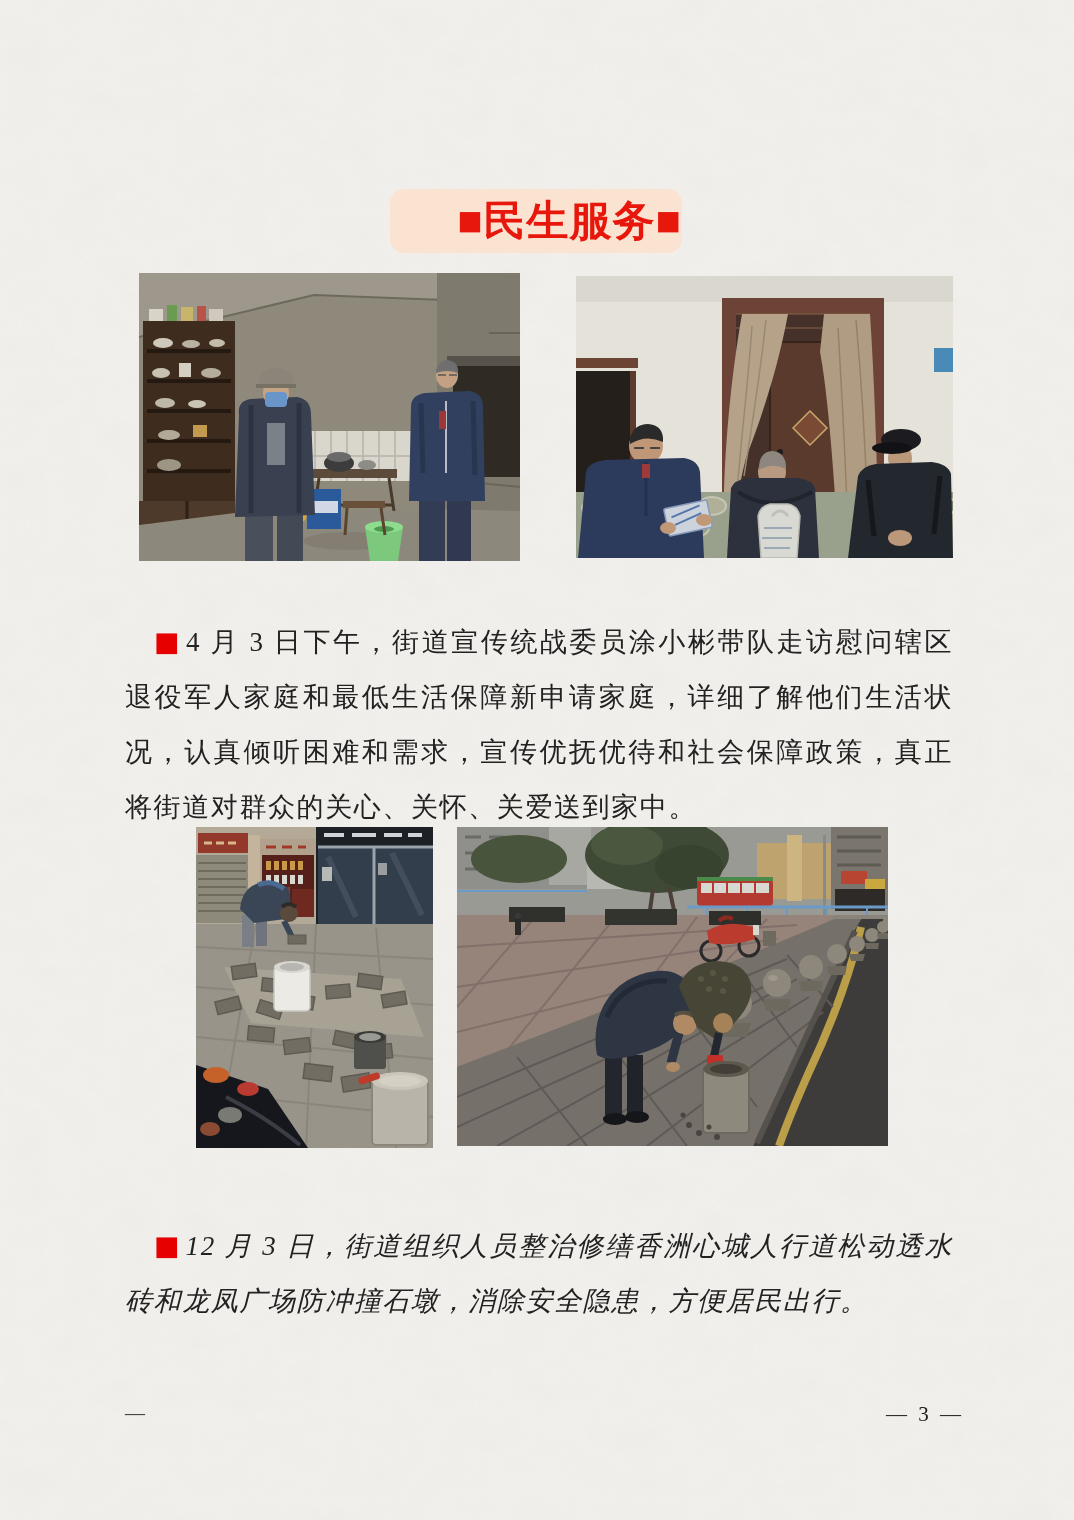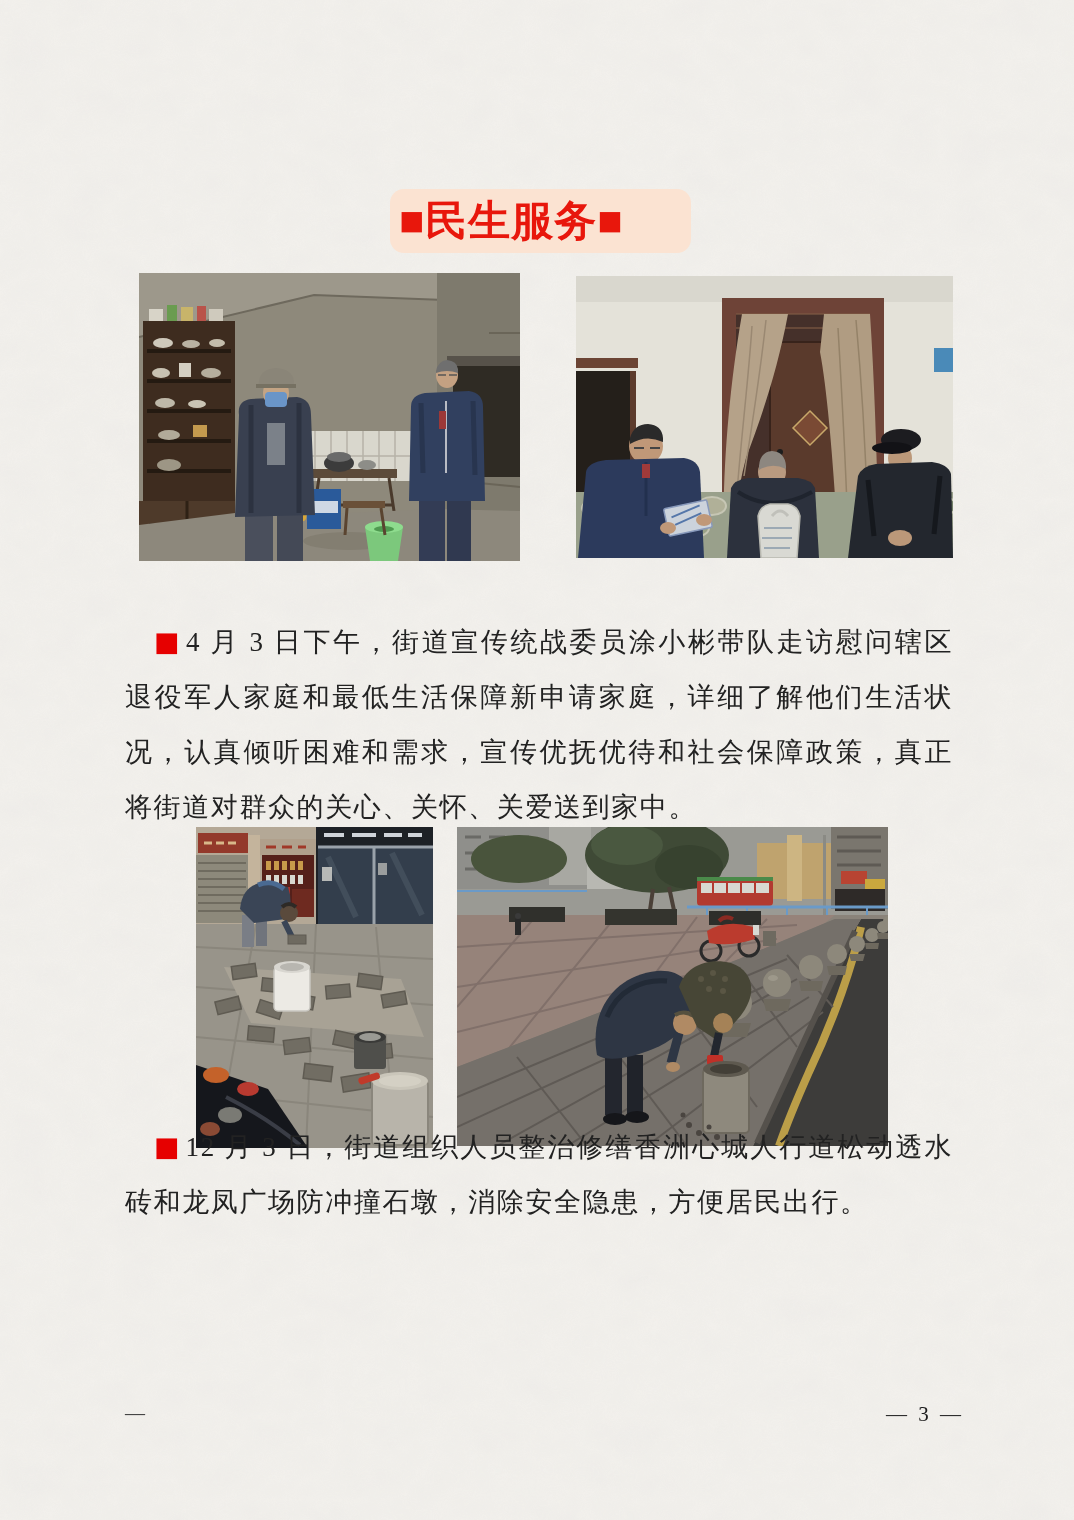--- a/index.html
+++ b/index.html
@@ -6,40 +6,40 @@
   #page {
     position:relative; width:1074px; height:1520px; margin:0 auto;
     background:#f2f0ec; overflow:hidden;
     font-family:"Liberation Serif","DejaVu Serif",serif;
   }
   .texture { position:absolute; left:0; top:0; width:1074px; height:1520px; z-index:0; pointer-events:none; }
 
   .banner {
     position:absolute; left:390px; top:189px; width:292px; height:64px;
     background:#fbe3d2; border-radius:14px; z-index:2;
-    display:flex; align-items:center; justify-content:flex-start;padding-left:9px;
+    display:flex; align-items:center; justify-content:flex-end;
   }
   .banner-text {
     font-size:42px; font-weight:bold; color:#e8170c; letter-spacing:1px;
     font-family:"Liberation Serif","DejaVu Serif",serif; white-space:nowrap;
   }
 
   .photo { position:absolute; z-index:2; display:block; }
   #photo1 { left:139px; top:273px; width:381px; height:288px; }
   #photo2 { left:576px; top:276px; width:377px; height:282px; }
   #photo3 { left:196px; top:827px; width:237px; height:321px; }
   #photo4 { left:457px; top:827px; width:431px; height:319px; }
 
   .para {
     position:absolute; left:125px; width:828px; z-index:2;
     font-size:27px; line-height:55px; color:#222222;
     text-align:justify; letter-spacing:1.6px; text-indent:29px;
   }
   #para1 { top:587px; }
-  #para2 { top:1092px; }
+  #para2 { top:1191px;font-style:italic; }
   .marker {
     color:#e60000; font-size:27px; margin-right:4px;
     font-family:"DejaVu Sans",sans-serif;
   }
 
   .footer-left {
     position:absolute; left:125px; top:1402px; z-index:2;
     font-size:20px; color:#3a3a3a; font-family:"Liberation Serif",serif;
   }
   .footer-right {

